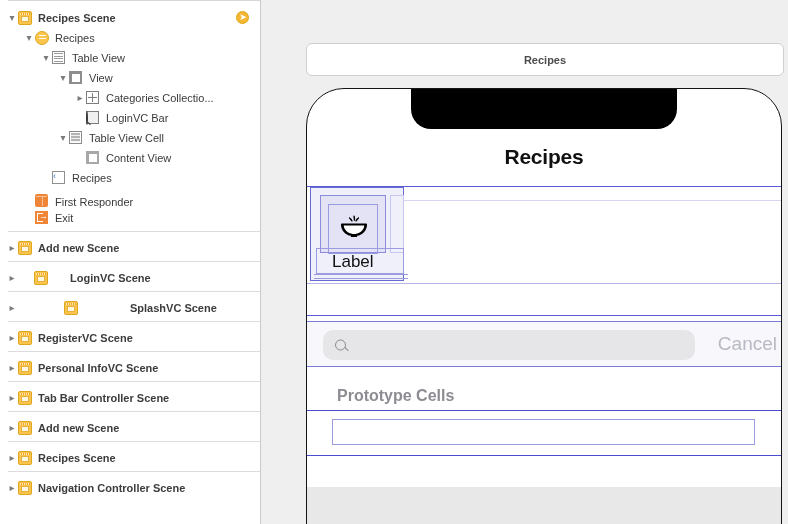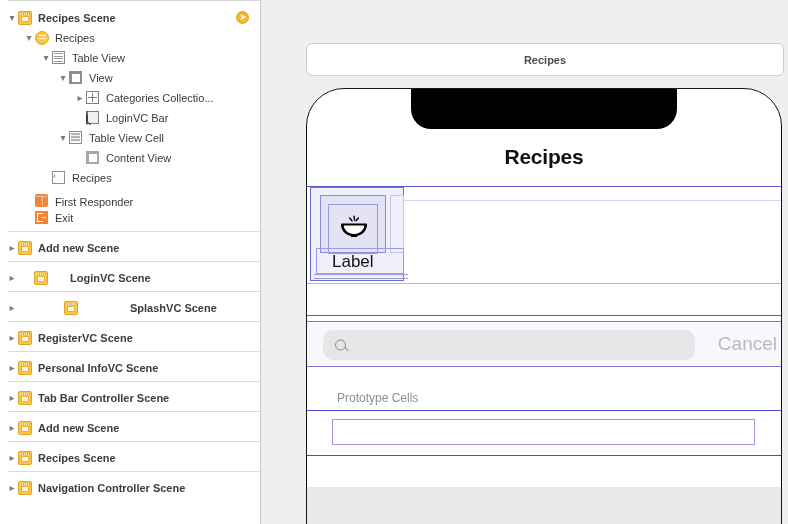--- a/index.html
+++ b/index.html
@@ -384,22 +384,22 @@
   
   #proto-header {
     position: absolute;
     left: 0; right: 0; top: 279px;
     height: 42px;
     background: #ffffff;
   }
   #proto-header-label {
     position: absolute;
     left: 30px; bottom: 5px;
-    font-size: 12px;
-    font-weight: normal;
+    font-size: 16px;
+    font-weight: bold;
     color: #8c8c93;
   }
   
   #proto-cell {
     position: absolute;
     left: 0; right: 0; top: 321px;
     height: 46px;
     background: #ffffff;
     border-top: 1.5px solid #4b4bcf;
     border-bottom: 1.5px solid #4b4bcf;

